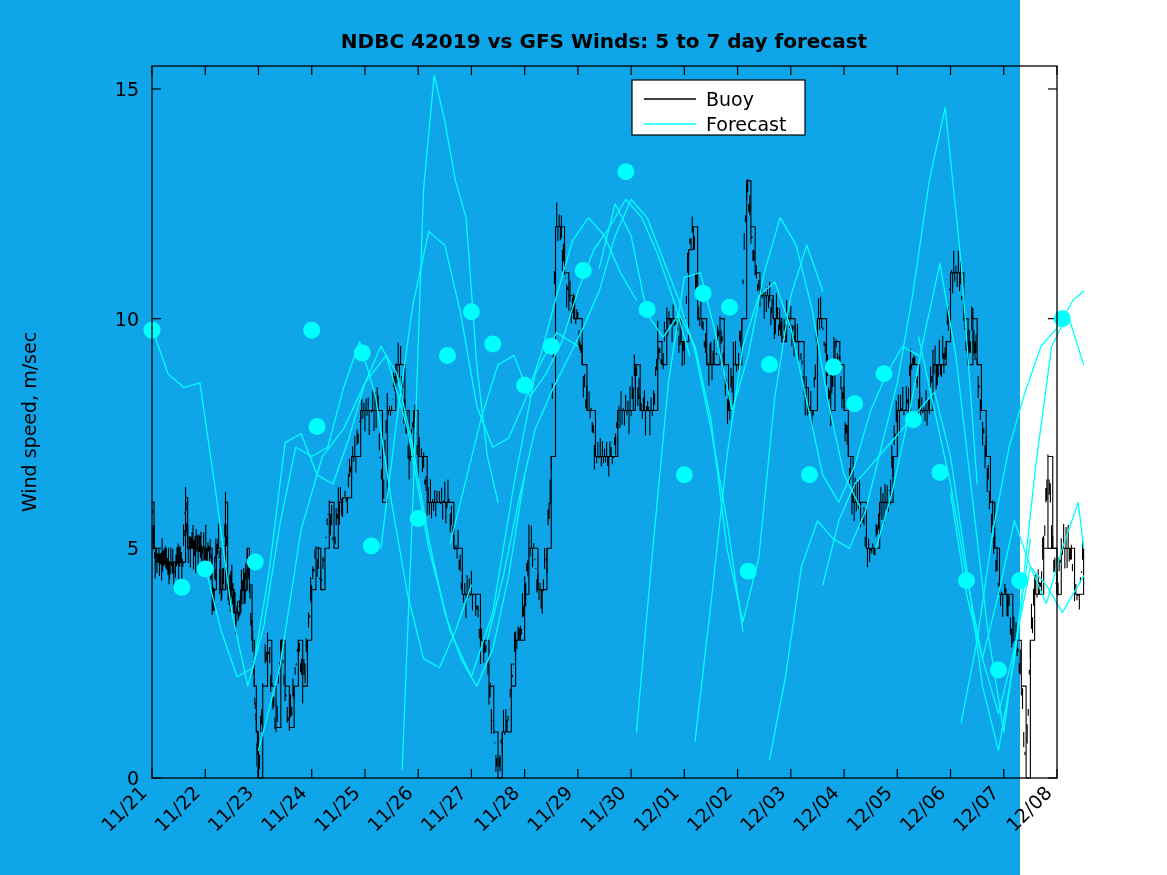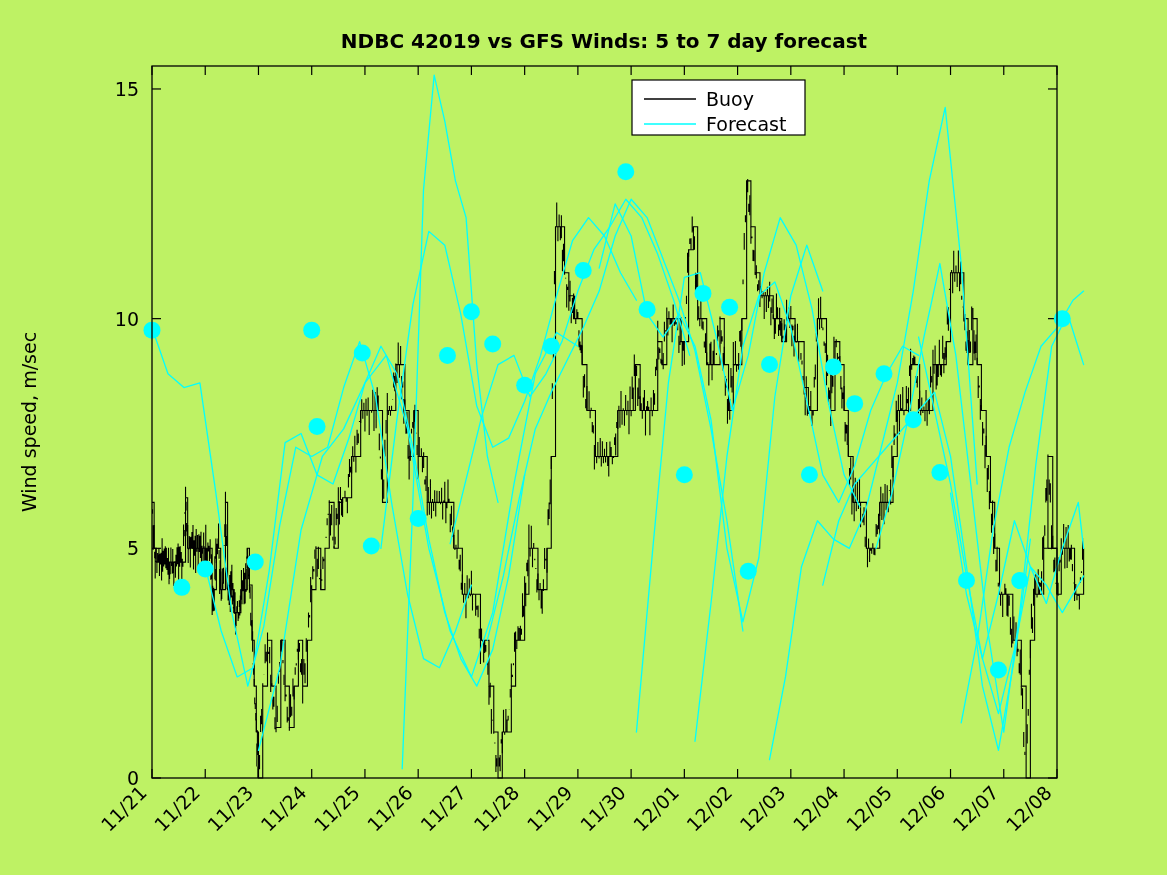--- a/index.html
+++ b/index.html
@@ -8,23 +8,23 @@
     background: #ffffff;
   }
   body {
     width: 1167px;
     height: 875px;
     font-family: "DejaVu Sans", "Liberation Sans", sans-serif;
     overflow: hidden;
   }
   #figure {
     position: relative;
-    width: 1167px;
+    width: 1020px;
     height: 875px;
-    background: #bef264;
+    background: #0ea5e9;
   }
   #chart-svg {
     display: block;
     width: 1167px;
     height: 875px;
   }
   .chart-title {
     font-family: "DejaVu Sans", "Liberation Sans", sans-serif;
     font-size: 20px;
     font-weight: bold;

